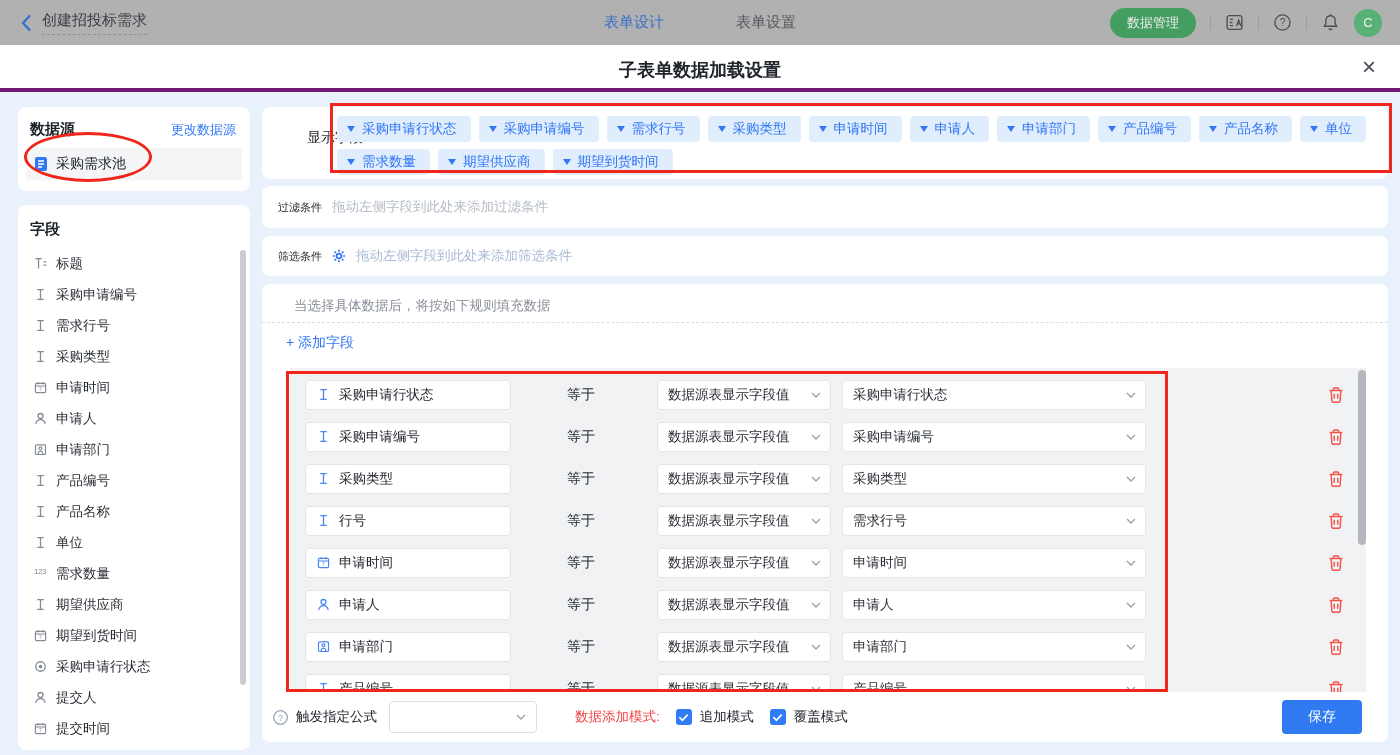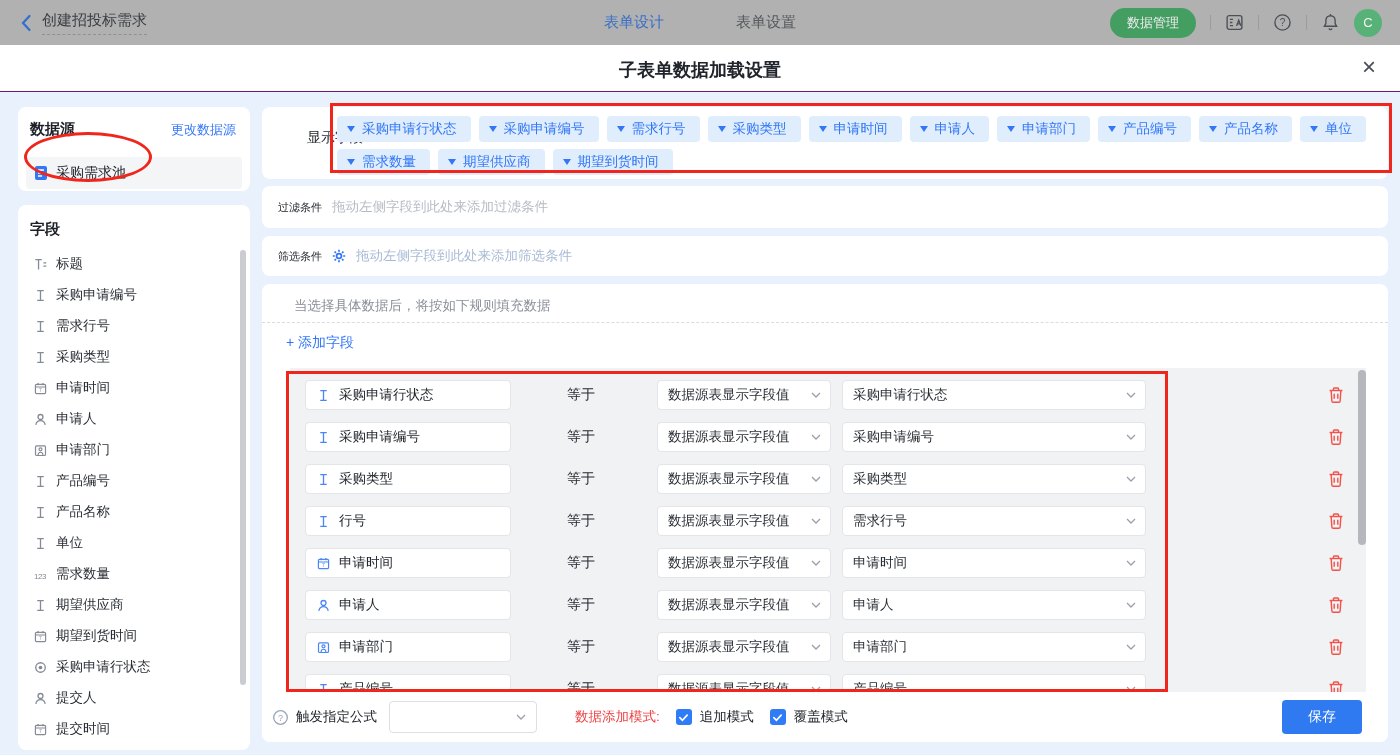--- a/index.html
+++ b/index.html
@@ -20,41 +20,41 @@
   .tb-tab.active { color:#3a6fc8; }
   .tb-right { margin-left:auto; display:flex; align-items:center; gap:14px; padding-right:18px; }
   .pill-btn { background:#449d61; color:#ececec; font-size:13px; border:none;
     border-radius:15px; padding:6px 17px; cursor:pointer; }
   .tb-sep { width:1px; height:15px; background:#9c9c9c; }
   .tb-ico { width:19px; height:19px; color:#4c5056; cursor:pointer; }
   .avatar { width:28px; height:28px; border-radius:50%; background:#58b176; color:#f2f2f2;
     font-size:13px; display:flex; align-items:center; justify-content:center; cursor:pointer; }
   
   .modal-head { position:absolute; left:0; top:45px; width:1400px; height:47px;
-    background:#fff; border-bottom:1px solid #701a75; }
+    background:#fff; border-bottom:4px solid #701a75; }
   .modal-title { position:absolute; left:0; right:0; top:13px; text-align:center;
     font-size:18px; font-weight:bold; color:#20242b; }
   .modal-close { position:absolute; right:24px; top:8px; font-size:24px; color:#4a4f57;
     cursor:pointer; font-weight:300; line-height:28px; }
   
   .page { position:absolute; left:0; top:92px; width:1400px; height:663px; background:#e9f1fc; }
   .card { position:absolute; background:#fff; border-radius:8px; }
   
   .card.ds   { left:18px; top:15px;  width:232px; height:84px; }
   .card.flds { left:18px; top:113px; width:232px; height:545px; overflow:hidden; }
   .ds-head { display:flex; justify-content:space-between; align-items:center; padding:13px 14px 0 12px;gap:16px; }
   .sec-title { font-size:15px; font-weight:bold; color:#1c2128; }
   .link { font-size:13px; color:#3377f6; cursor:pointer; }
-  .ds-item { margin:18px 8px 0 8px; height:32px; background:#f4f5f7; border-radius:4px;
+  .ds-item { margin:9px 8px 0 8px; height:32px; background:#f4f5f7; border-radius:4px;
     display:flex; align-items:center; gap:8px; padding-left:8px; font-size:14px; color:#20242b; cursor:pointer; }
   .flds-head { padding:15px 0 0 12px; }
   .field-list { margin-top:9px; }
   .field-item { height:31px; display:flex; align-items:center; gap:9px; padding-left:15px;
     font-size:13.5px; color:#2a2f36; cursor:grab; }
-  .f-ico { width:14px; height:14px; color:#848b95; display:flex; align-items:flex-end; justify-content:center; flex:none; }
+  .f-ico { width:14px; height:14px; color:#848b95; display:flex; align-items:flex-start; justify-content:center; flex:none; }
   .f-ico svg { width:13px; height:13px; }
   .num-ico { font-size:8px; letter-spacing:-0.5px; color:#848b95; }
   .sb-scroll { position:absolute; right:4px; top:45px; width:6px; height:435px;
     background:#c9ccd1; border-radius:3px; cursor:pointer; }
   
   .card.disp  { left:262px; top:15px;  width:1126px; height:72px; }
   .card.filt  { left:262px; top:94px;  width:1126px; height:42px; }
   .card.sieve { left:262px; top:144px; width:1126px; height:40px; }
   .card.rules { left:262px; top:192px; width:1126px; height:458px; }
   .disp-label { position:absolute; left:16px; top:22px; font-size:14px; color:#1c2128;margin-left:29px; }

